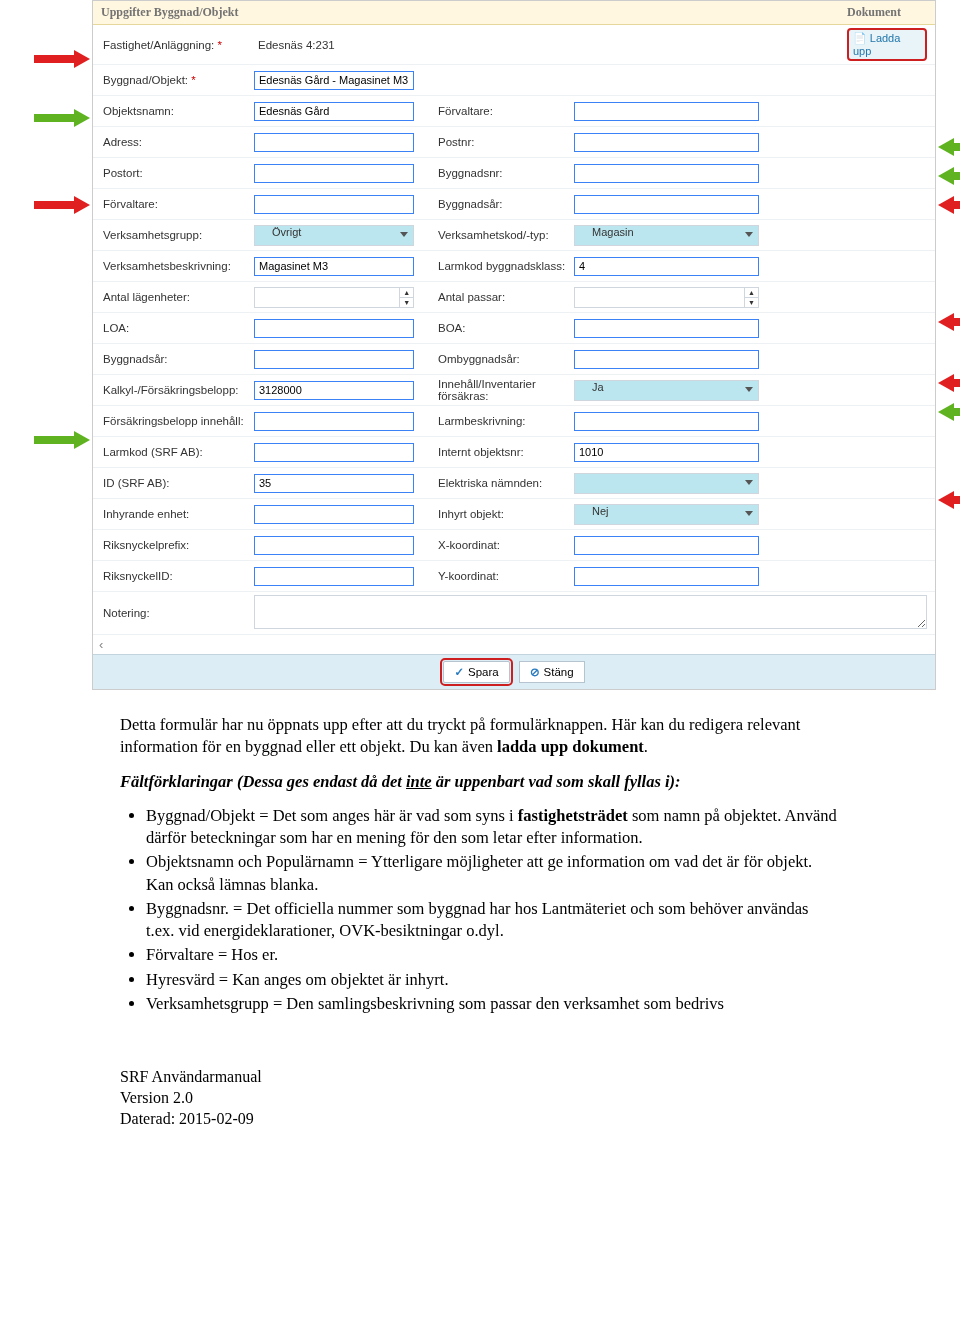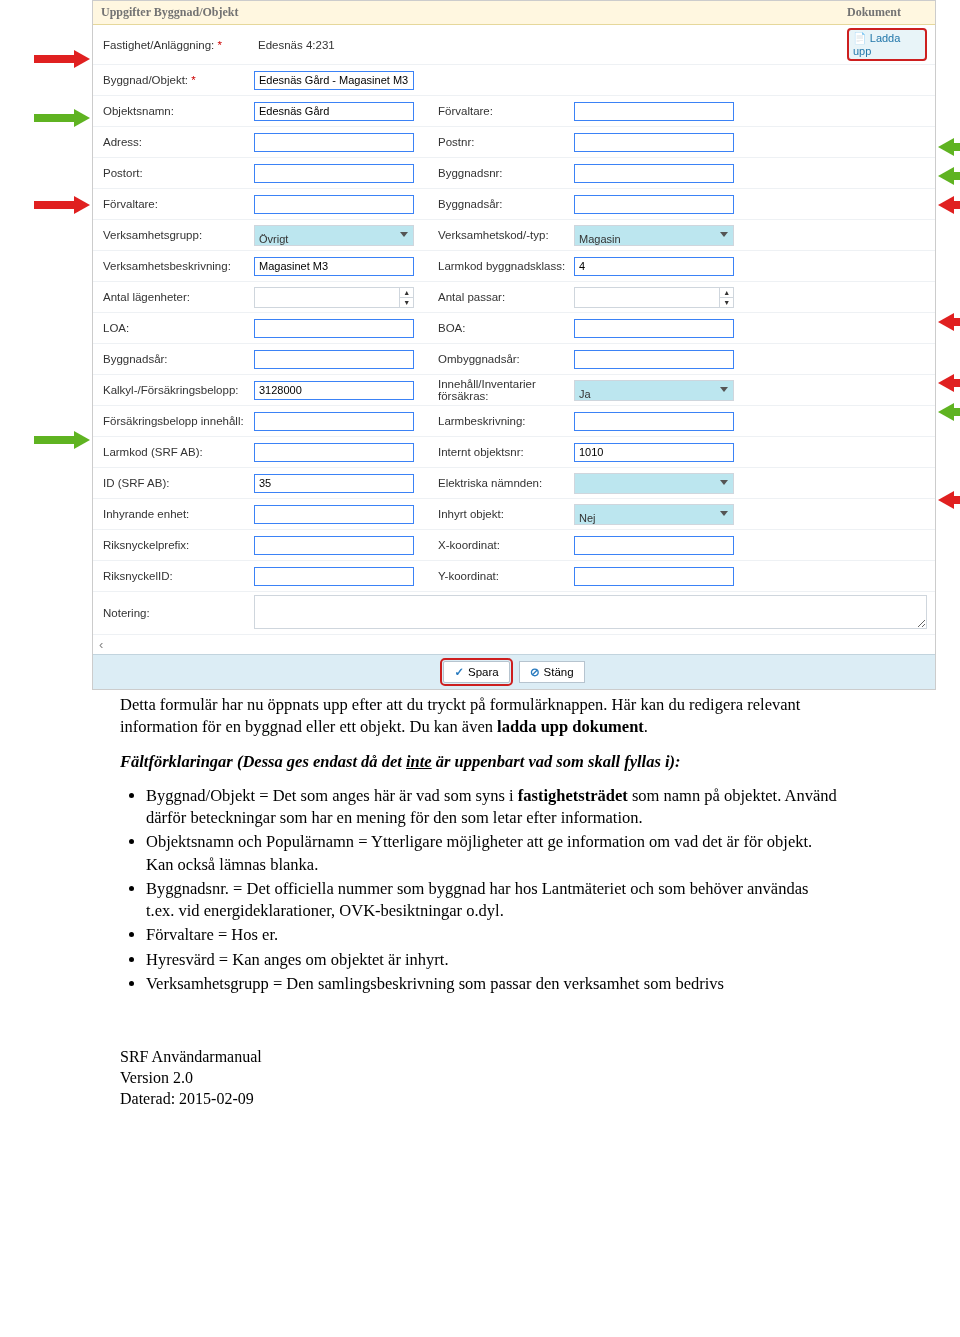--- a/index.html
+++ b/index.html
@@ -7,25 +7,25 @@
   .section-head{font-family:Calibri,Arial,sans-serif;font-size:20px;color:#3a5a8a;padding:12px 0 4px 92px}
   .form-wrap{position:relative;margin:0 24px 0 92px;border:1px solid #ccc;background:#fff}
   .hdr-row{display:flex;background:#fff7e0;border-bottom:1px solid #e6d89b;font-family:Liberation Serif, serif;font-size:12px;color:#737373}
   .hdr-row .hL{padding:4px 8px;font-weight:600;flex:1}
   .hdr-row .hR{padding:4px 8px;font-weight:600;width:80px;text-align:left}
   .row{display:flex;align-items:center;border-bottom:1px solid #eef1f4;font-family:"Segoe UI",Arial;font-size:11.5px;color:#333;padding:3px 8px;gap:6px;min-height:24px}
   .row .lab{width:145px;padding-left:2px}
   .row .lab .req{color:#c00}
   .row .ctrl{width:160px}
   .row .lab2{width:130px;padding-left:18px}
-  .row .ctrl2{width:160px}
+  .row .ctrl2{width:185px}
   .row .doccol{width:80px;margin-left:auto}
   input.txt{height:19px;border:1px solid #3b82f6;background:#fff;padding:1px 4px;font-size:11px;width:100%;box-sizing:border-box}
   .static{padding:0 4px;font-size:11.5px}
-  .dd{height:21px;border:1px solid #cfd6dd;background:#bce6ef;padding:0 4px;font-size:11px;width:100%;box-sizing:border-box;position:relative;display:flex;align-items:flex-end}
+  .dd{height:21px;border:1px solid #cfd6dd;background:#bce6ef;padding:0 17px;font-size:11px;width:100%;box-sizing:border-box;position:relative;display:flex;align-items:flex-start}
   .dd .car{position:absolute;right:5px;top:6px;width:0;height:0;border-left:4px solid transparent;border-right:4px solid transparent;border-top:5px solid #555}
   .spin{display:flex;height:21px}
   .spin input{border:1px solid #cfd6dd;border-right:none;width:100%;height:100%;box-sizing:border-box;padding:0 4px;font-size:11px}
   .spin .bts{display:flex;flex-direction:column;border:1px solid #cfd6dd;width:14px}
   .spin .bts div{flex:1;font-size:7px;display:flex;align-items:center;justify-content:center;border-bottom:1px solid #cfd6dd}
   .spin .bts div:last-child{border-bottom:none}
   .ladda{border:2.5px solid #cd1f1f;border-radius:4px;padding:2px 4px;font-size:11px;color:#27a;background:#e8f4f8;display:inline-block}
   .note-row textarea{width:100%;height:34px;border:1px solid #cfd6dd;resize:vertical;font-size:11px;box-sizing:border-box}
   .sbar{background:#dcedf5;padding:6px 0;text-align:center;font-family:"Segoe UI",Arial;font-size:11.5px;border-top:1px solid #c2d4de}
   .sbar .btn{background:#fff;border:1px solid #b6c4cf;padding:3px 10px;margin:0 3px;display:inline-flex;align-items:center;gap:4px}
@@ -40,21 +40,21 @@
   .arrow.left .shaft{left:16px}
   .arrow.left .head{left:0}
   .arrow.right .shaft{left:0}
   .arrow.right .head{right:0}
   .arrow.red.left .head{border-right:16px solid #e02020}
   .arrow.green.left .head{border-right:16px solid #5fb321}
   .arrow.red.right .head{border-left:16px solid #e02020}
   .arrow.green.right .head{border-left:16px solid #5fb321}
   .arrow-layer{position:absolute;inset:0;pointer-events:none}
   
-  .body-text{margin:4px 120px 0 120px;line-height:1.35}
+  .body-text{margin:24px 120px 0 120px;line-height:1.35}
   .body-text p{margin:0 0 12px 0}
   .body-text ul{margin:4px 0 0 0;padding-left:26px}
   .body-text ul li{margin:2px 0}
   .ital{font-style:italic}
   .bold{font-weight:bold}
   .under{text-decoration:underline}
   .footer{margin:52px 0 0 120px;font-size:16px;line-height:1.3}
   .icon-check{color:#2a7bbf;font-weight:bold}
   .icon-stop{color:#2a7bbf;font-weight:bold}
 </style>

